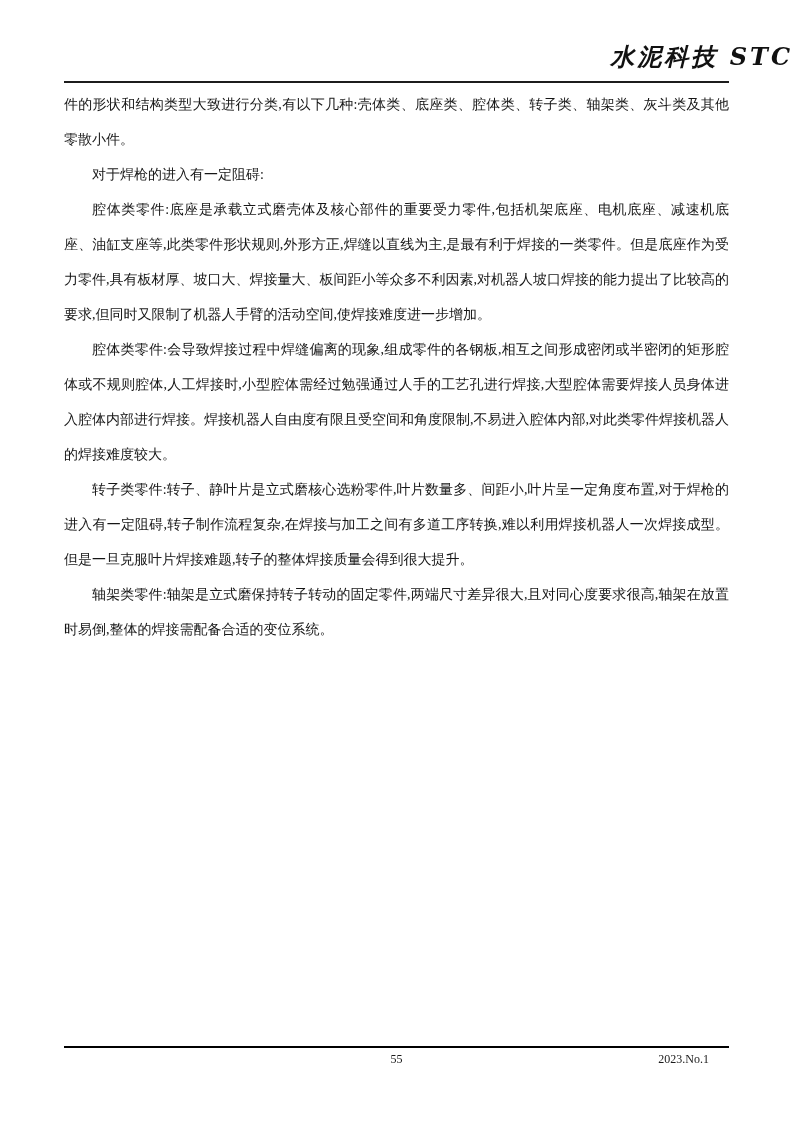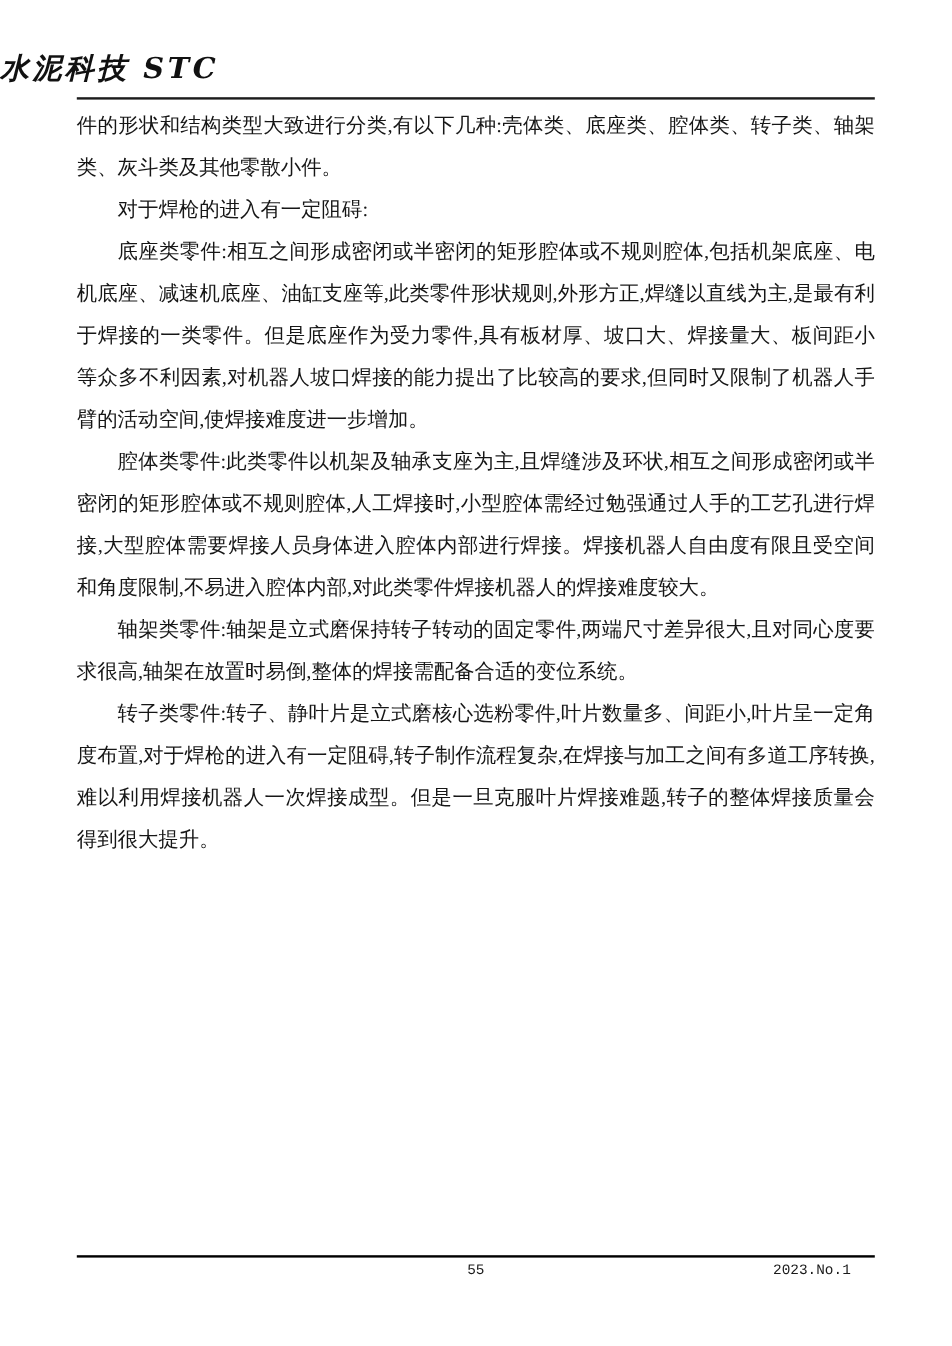--- a/index.html
+++ b/index.html
@@ -13,41 +13,41 @@
     height: 1122px;
     background: #ffffff;
     overflow: hidden;
     font-family: "Liberation Serif", "DejaVu Serif", serif;
     color: #141414;
   }
   .header {
     padding-top: 42px;
   }
   .header-title {
-    text-align: left;
+    text-align: right;
     font-family: "DejaVu Serif", serif;
     font-style: italic;
     font-weight: bold;
     font-size: 24px;
     line-height: 30px;
     letter-spacing: 3px;
     color: #111111;
   }
   .header-rule {
     margin: 9px 64px 0 64px;
     border: none;
     border-top: 2.5px solid #1c1c1c;
     height: 0;
   }
   .content {
     margin: 4px 64px 0 64px;
   }
   .content p {
     margin: 0;
-    font-size: 17px;
+    font-size: 14px;
     line-height: 35px;
     text-align: justify;
     text-justify: inter-character;
     word-break: break-all;
     color: #161616;
   }
   .content p.indent {
     text-indent: 2em;
   }
   .footer-rule {
@@ -59,21 +59,21 @@
     border-top: 2.5px solid #000000;
     height: 0;
     margin: 0;
   }
   .footer-row {
     position: absolute;
     left: 64px;
     right: 64px;
     top: 1052px;
     height: 20px;
-    font-family: Liberation Mono, monospace;
+    font-family: Liberation Serif, serif;
     font-size: 12px;
     color: #1a1a1a;
   }
   .page-number {
     position: absolute;
     left: 0;
     right: 0;
     text-align: center;
   }
   .issue-label {
@@ -88,24 +88,24 @@
 <div class="page">
 
   <div class="header">
     <div class="header-title">水泥科技 STC</div>
     <hr class="header-rule">
   </div>
 
   <div class="content">
     <p>件的形状和结构类型大致进行分类,有以下几种:壳体类、底座类、腔体类、转子类、轴架类、灰斗类及其他零散小件。</p>
     <p class="indent">对于焊枪的进入有一定阻碍:</p>
-    <p class="indent">底座类零件:相互之间形成密闭或半密闭的矩形腔体或不规则腔体,包括机架底座、电机底座、减速机底座、油缸支座等,此类零件形状规则,外形方正,焊缝以直线为主,是最有利于焊接的一类零件。但是底座作为受力零件,具有板材厚、坡口大、焊接量大、板间距小等众多不利因素,对机器人坡口焊接的能力提出了比较高的要求,但同时又限制了机器人手臂的活动空间,使焊接难度进一步增加。</p>
-    <p class="indent">腔体类零件:此类零件以机架及轴承支座为主,且焊缝涉及环状,相互之间形成密闭或半密闭的矩形腔体或不规则腔体,人工焊接时,小型腔体需经过勉强通过人手的工艺孔进行焊接,大型腔体需要焊接人员身体进入腔体内部进行焊接。焊接机器人自由度有限且受空间和角度限制,不易进入腔体内部,对此类零件焊接机器人的焊接难度较大。</p>
+    <p class="indent">腔体类零件:底座是承载立式磨壳体及核心部件的重要受力零件,包括机架底座、电机底座、减速机底座、油缸支座等,此类零件形状规则,外形方正,焊缝以直线为主,是最有利于焊接的一类零件。但是底座作为受力零件,具有板材厚、坡口大、焊接量大、板间距小等众多不利因素,对机器人坡口焊接的能力提出了比较高的要求,但同时又限制了机器人手臂的活动空间,使焊接难度进一步增加。</p>
+    <p class="indent">腔体类零件:会导致焊接过程中焊缝偏离的现象,组成零件的各钢板,相互之间形成密闭或半密闭的矩形腔体或不规则腔体,人工焊接时,小型腔体需经过勉强通过人手的工艺孔进行焊接,大型腔体需要焊接人员身体进入腔体内部进行焊接。焊接机器人自由度有限且受空间和角度限制,不易进入腔体内部,对此类零件焊接机器人的焊接难度较大。</p>
+    <p class="indent">转子类零件:转子、静叶片是立式磨核心选粉零件,叶片数量多、间距小,叶片呈一定角度布置,对于焊枪的进入有一定阻碍,转子制作流程复杂,在焊接与加工之间有多道工序转换,难以利用焊接机器人一次焊接成型。但是一旦克服叶片焊接难题,转子的整体焊接质量会得到很大提升。</p>
     <p class="indent">轴架类零件:轴架是立式磨保持转子转动的固定零件,两端尺寸差异很大,且对同心度要求很高,轴架在放置时易倒,整体的焊接需配备合适的变位系统。</p>
-    <p class="indent">转子类零件:转子、静叶片是立式磨核心选粉零件,叶片数量多、间距小,叶片呈一定角度布置,对于焊枪的进入有一定阻碍,转子制作流程复杂,在焊接与加工之间有多道工序转换,难以利用焊接机器人一次焊接成型。但是一旦克服叶片焊接难题,转子的整体焊接质量会得到很大提升。</p>
   </div>
 
   <hr class="footer-rule">
 
   <div class="footer-row">
     <span class="page-number">55</span>
     <span class="issue-label">2023.No.1</span>
   </div>
 
 </div>

